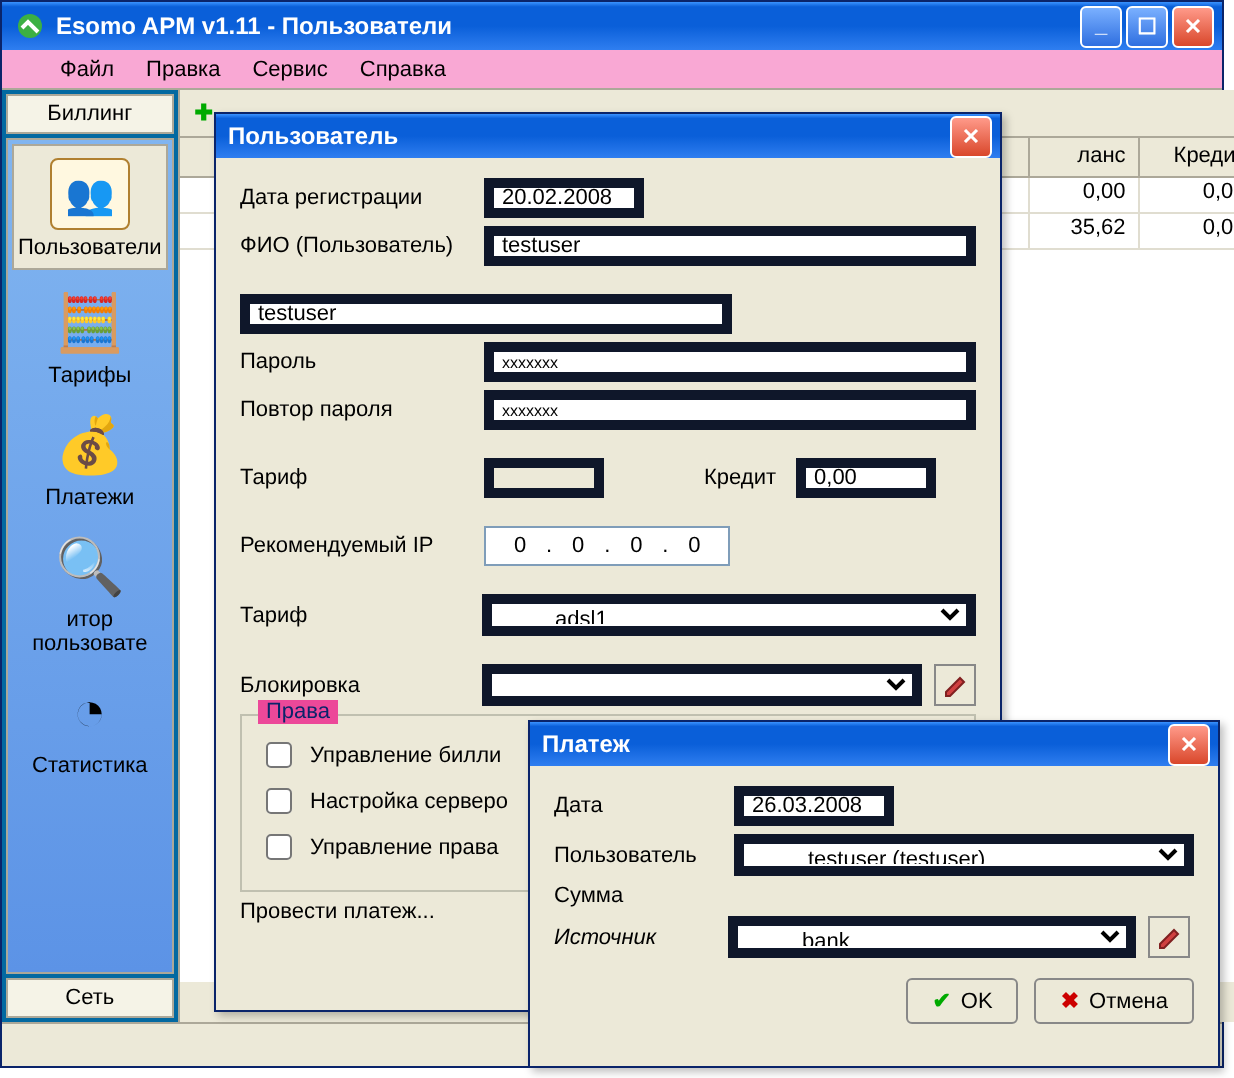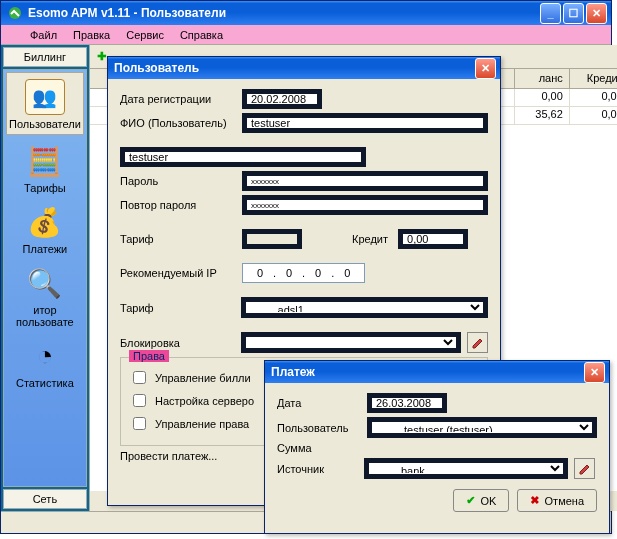--- a/index.html
+++ b/index.html
@@ -330,21 +330,21 @@
   <div class="form-row">
     <label style="width:90px;">Пользователь</label>
     <select style="width:230px;">
       <option>testuser (testuser)</option>
     </select>
   </div>
   <div class="form-row">
     <label style="width:90px;">Сумма</label>
   </div>
   <div class="form-row">
-    <label style="width:87px;">Источник</label>
+    <label style="width:87px;font-style:italic;">Источник</label>
     <select style="width:204px;">
       <option>bank</option>
     </select>
     <div class="iconbtn" style="margin-left:6px;">
       <span>
         <svg width="12" height="12">
             <path d="M1 11 L3 11 L10 4 L8 2 L1 9 Z" fill="#d04040" stroke="#802020"></path>
           </svg>
       </span>
     </div>

